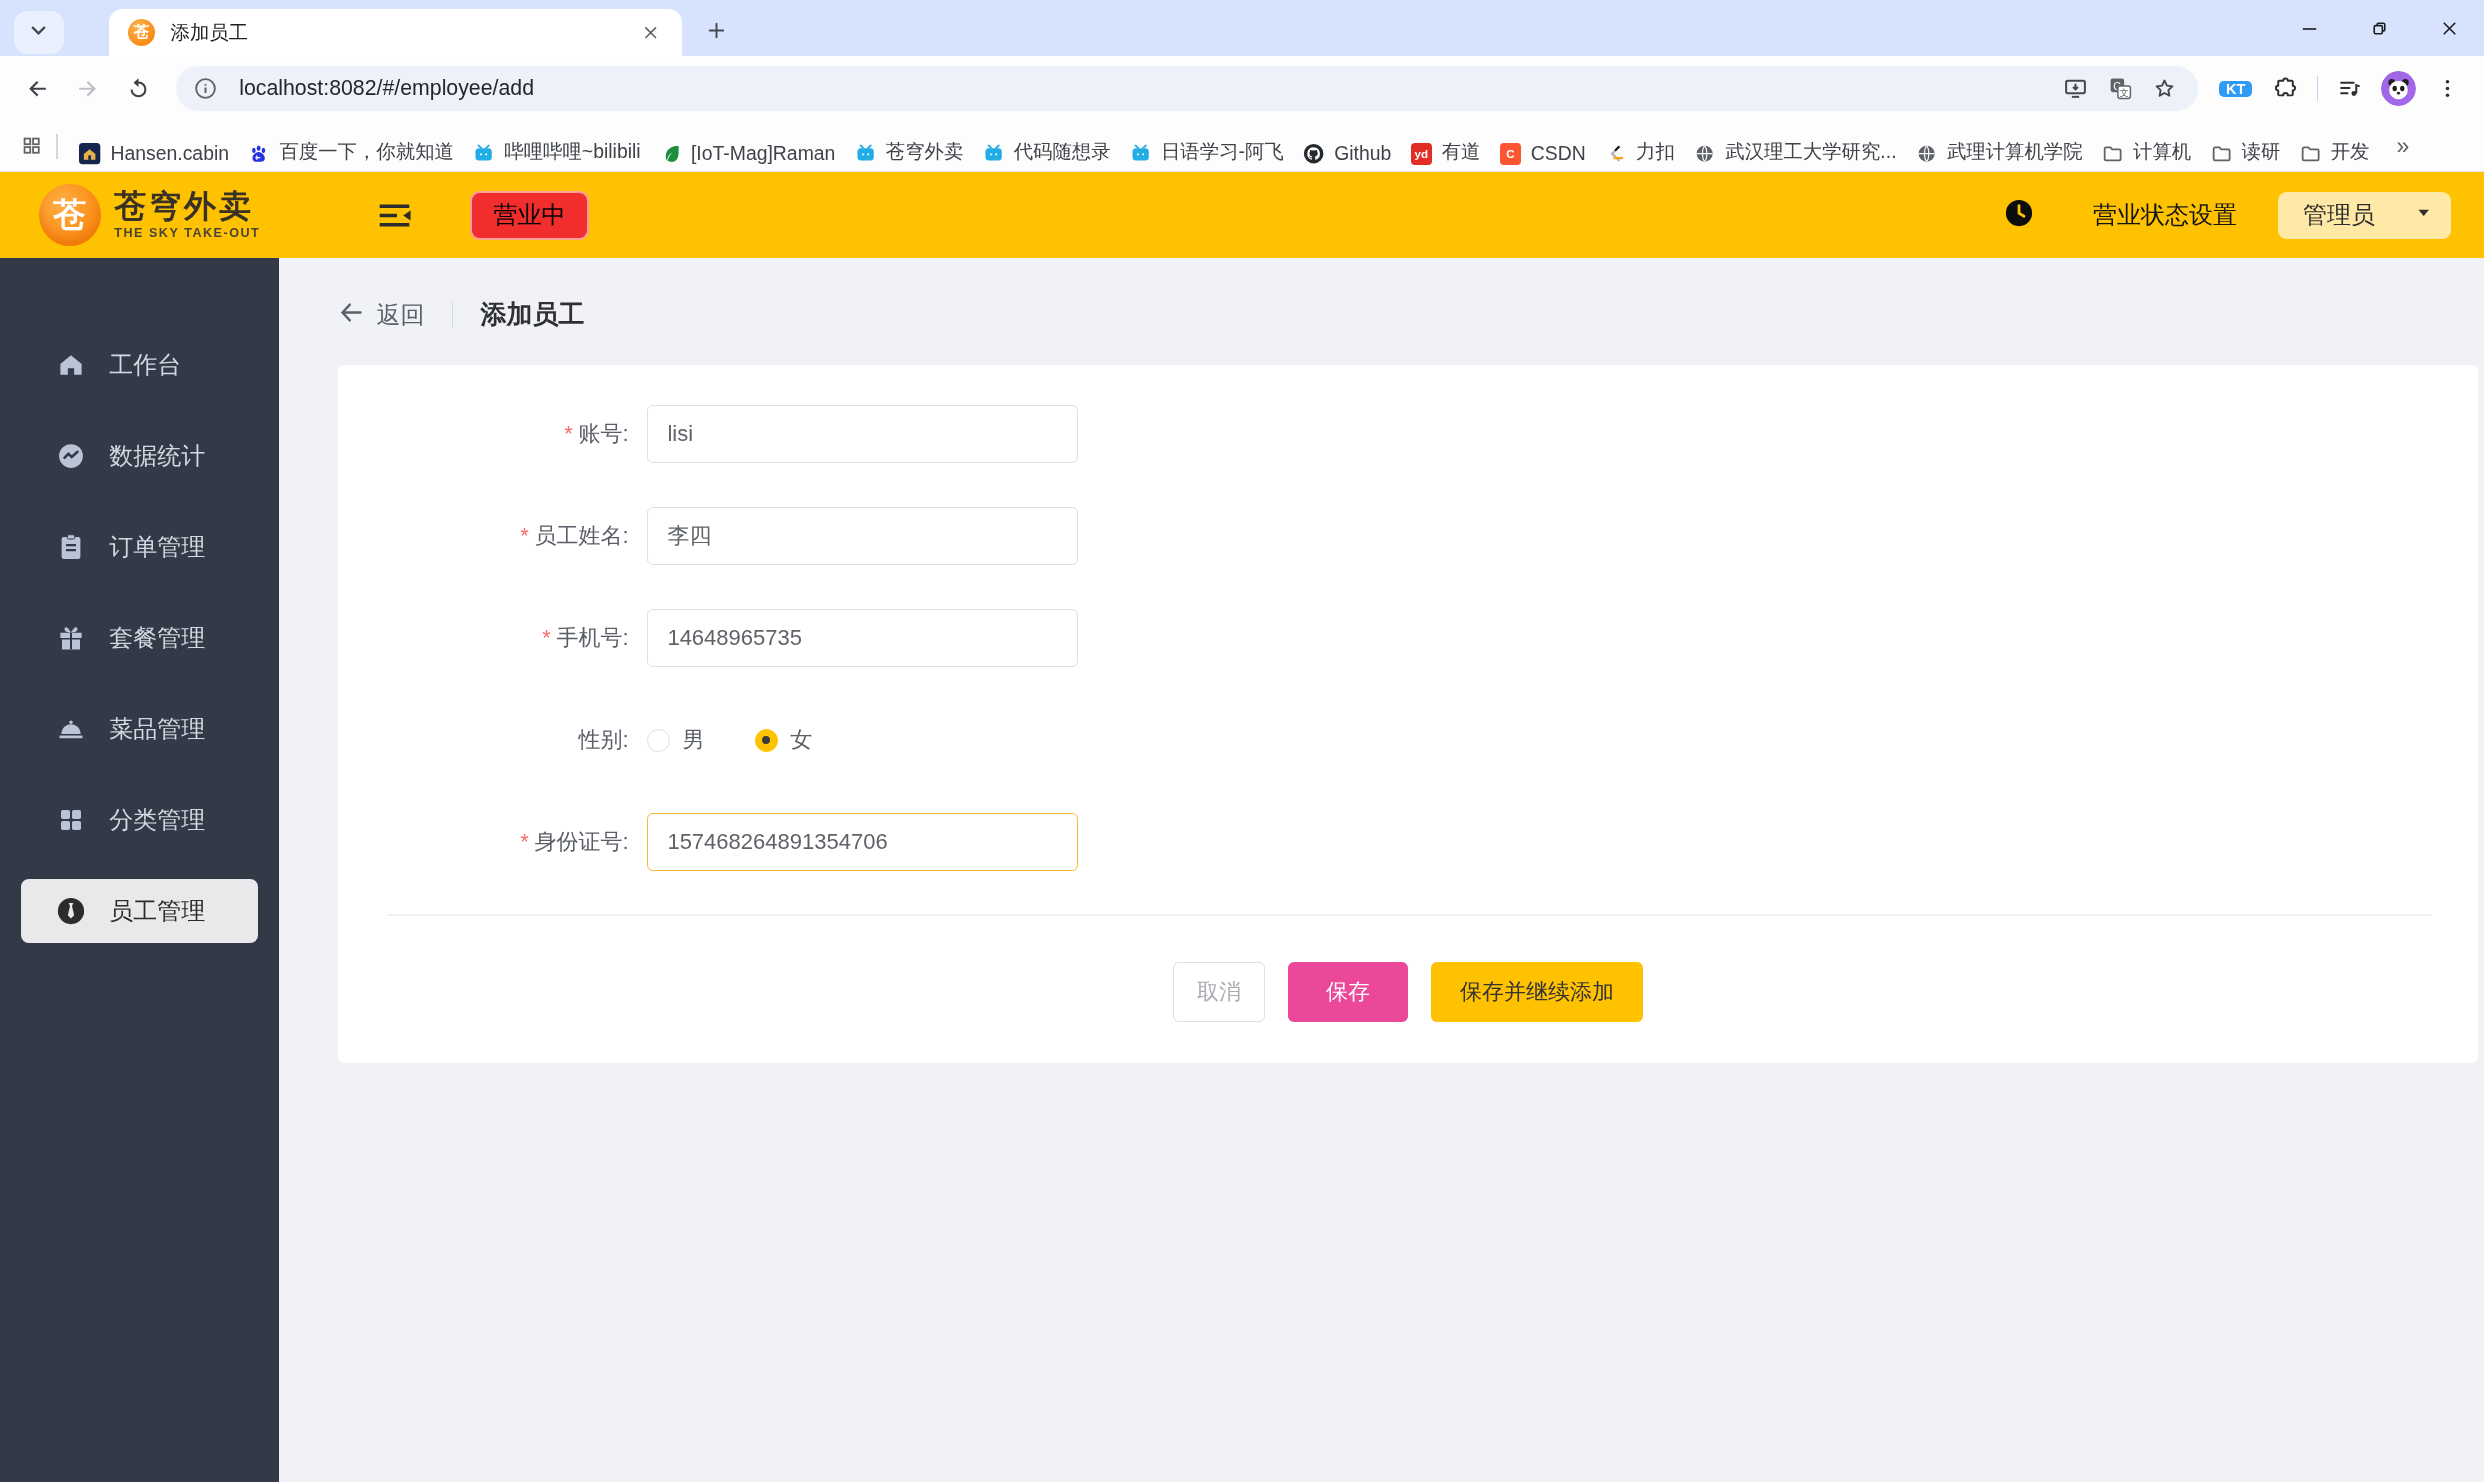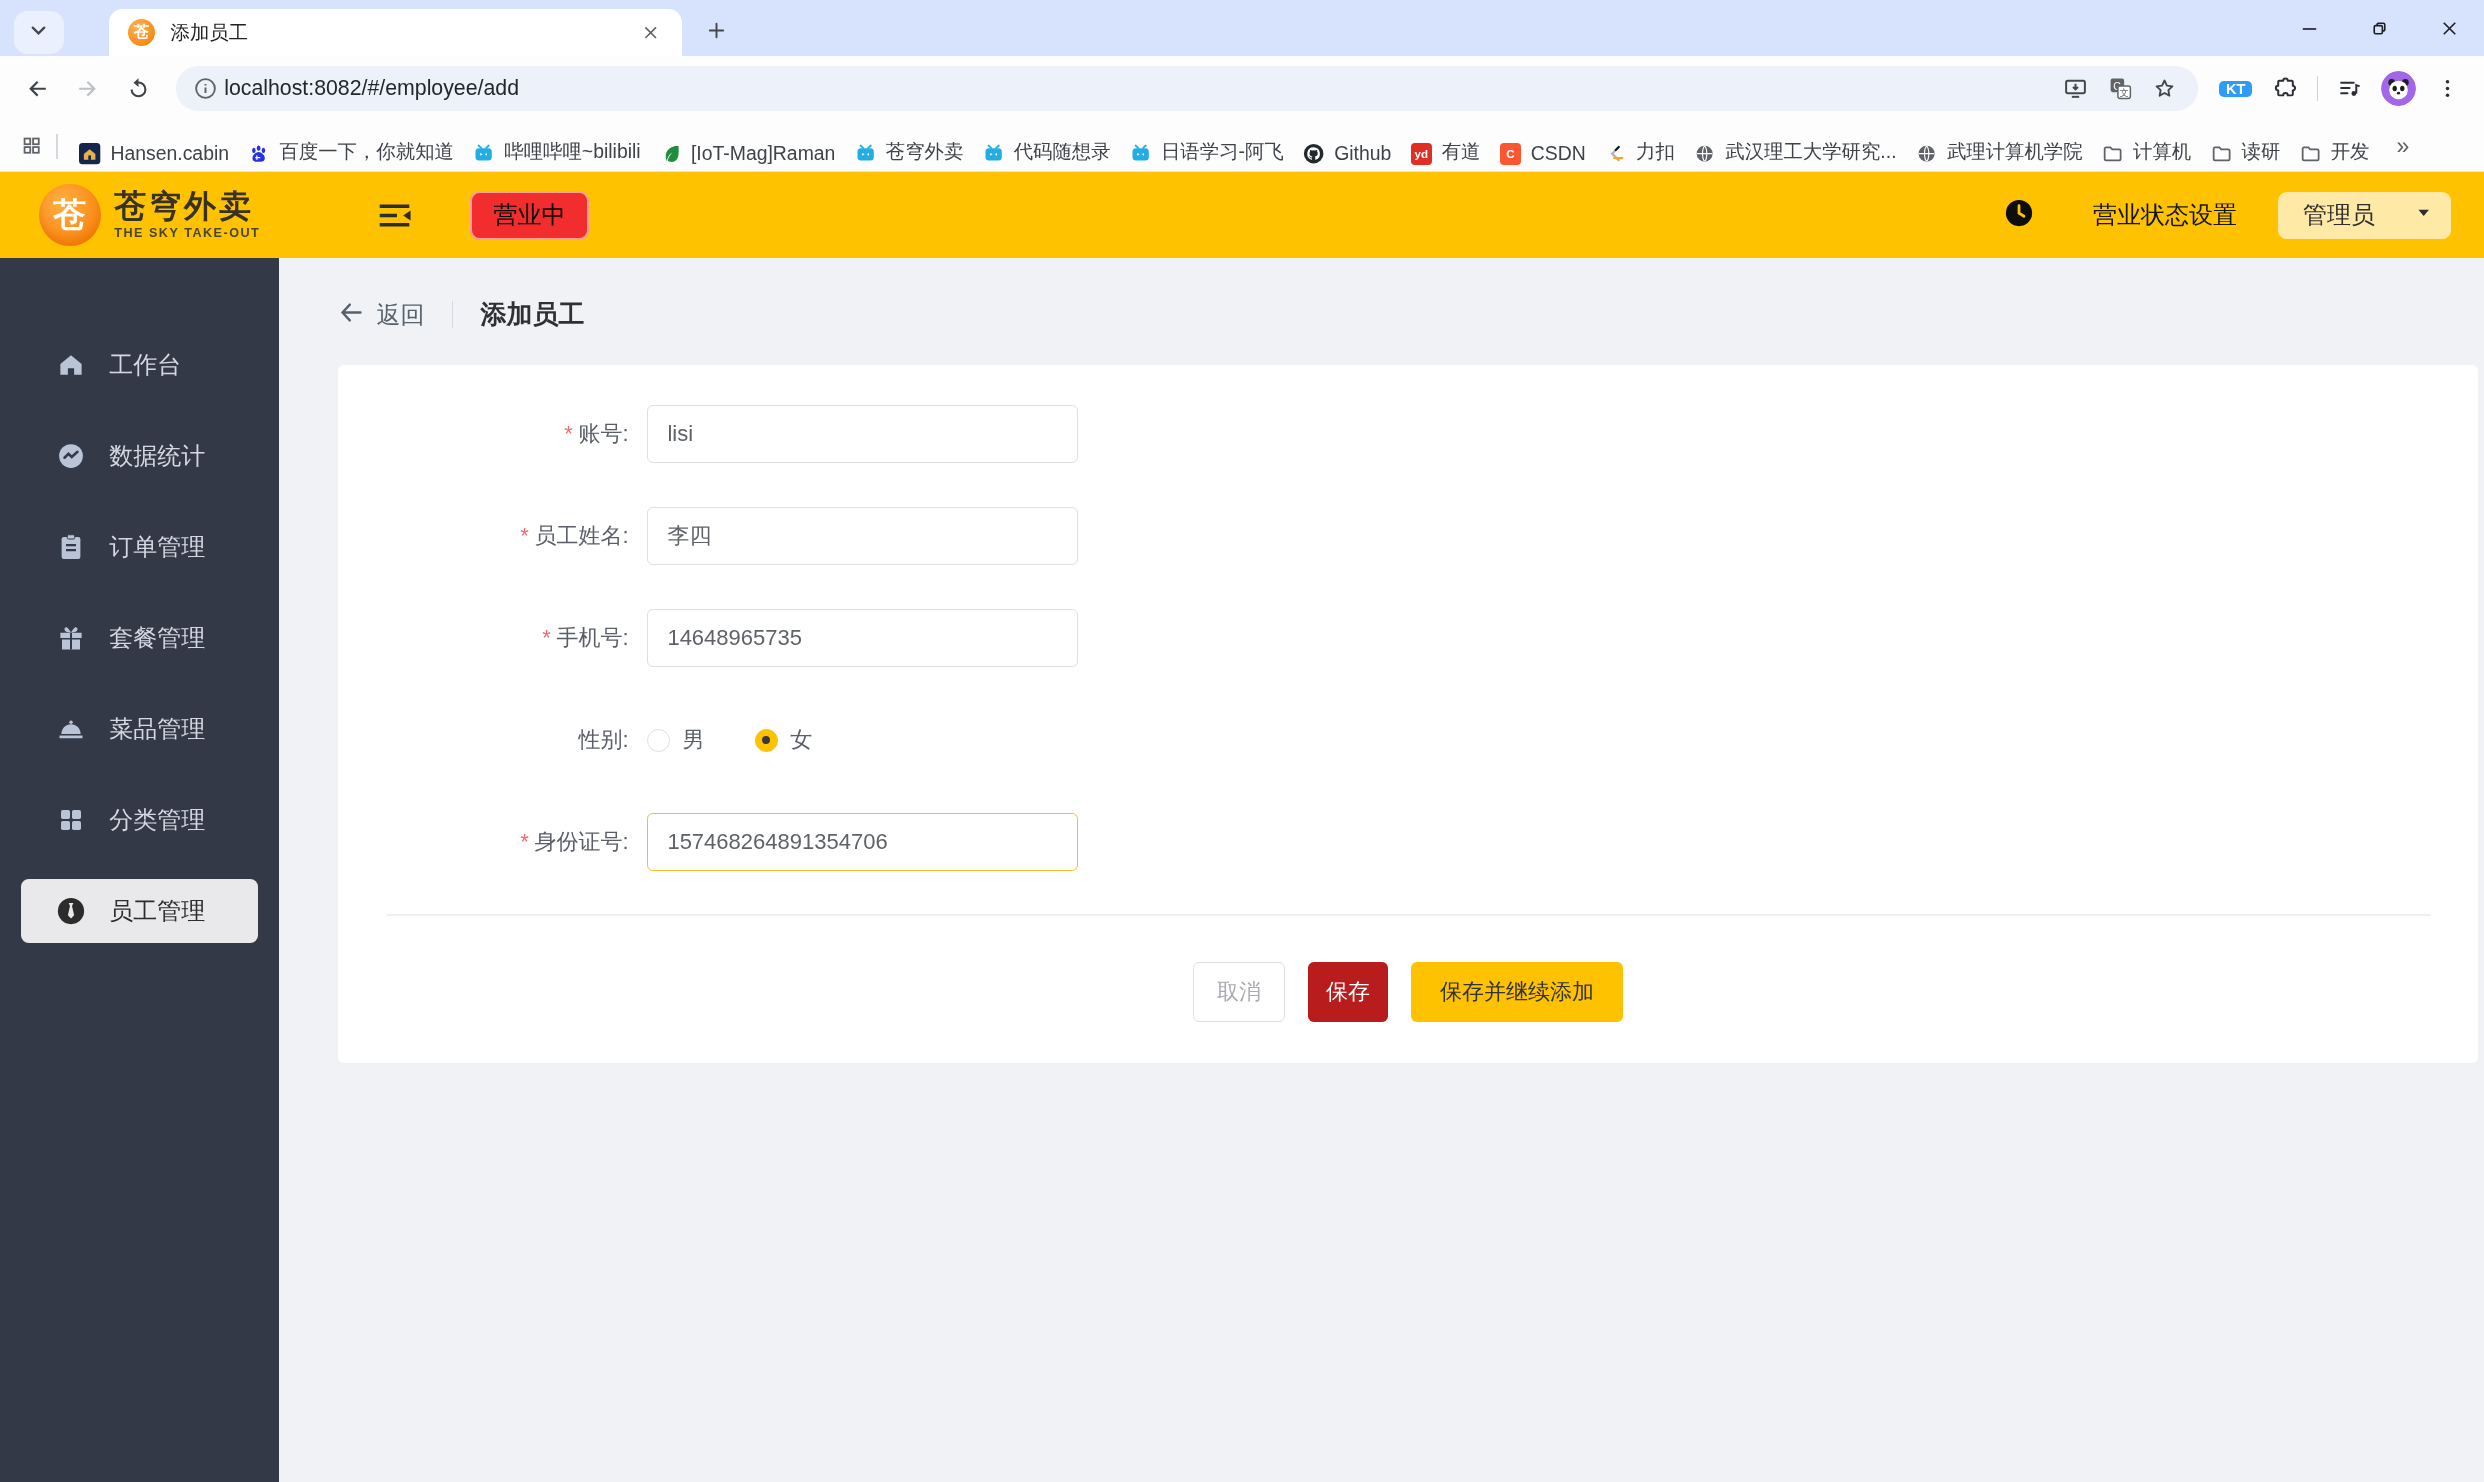--- a/index.html
+++ b/index.html
@@ -26,21 +26,21 @@
   .win-btn { width:70px; height:56px; display:flex; align-items:center; justify-content:center; }
   .win-btn svg { width:23px; height:23px; }
 
   
   .toolbar { height:65px; background:#fdfdfe; display:flex; align-items:center; padding:0 15.5px; }
   .nav-btn { width:43px; height:43px; display:flex; align-items:center; justify-content:center; flex:none; margin-right:7.8px; }
   .nav-btn svg { width:25px; height:25px; }
   .omnibox { flex:1; height:45px; background:#edf1fa; border-radius:22px; display:flex; align-items:center;
     padding:0 13.6px 0 17.5px; margin:0 9.7px 0 7.8px; }
   .omnibox .site-info { width:25px; height:25px; flex:none; }
-  .url-text { margin-left:6px; font-size:21.3px; color:#23262b; flex:1; white-space:nowrap; }
+  .url-text { margin-left:21px; font-size:21.3px; color:#23262b; flex:1; white-space:nowrap; }
   .omni-icon { width:39px; height:39px; display:flex; align-items:center; justify-content:center; flex:none; margin-left:5.8px; }
   .omni-icon svg { width:25px; height:25px; }
   .ext-kt { width:33px; height:16px; background:#2f9bf4; border-radius:4.9px; color:#fff; font-size:14.6px; font-weight:bold;
     display:flex; align-items:center; justify-content:center; margin:0 11.6px; flex:none; }
   .toolbar-right { display:flex; align-items:center; flex:none; }
   .tb-icon { width:43px; height:43px; display:flex; align-items:center; justify-content:center; }
   .tb-icon svg { width:25px; height:25px; }
   .tb-divider { width:1.9px; height:25px; background:#c4d2ee; margin:0 9.7px; }
   .avatar { width:35px; height:35px; border-radius:50%; overflow:hidden; margin:0 9.7px; }
   .avatar svg { width:35px; height:35px; }
@@ -112,21 +112,21 @@
   .radio-dot { width:23px; height:23px; border-radius:50%; border:1.9px solid #dcdfe6; background:#fff; position:relative; }
   .radio.checked .radio-dot { background:#ffc200; border-color:#ffc200; }
   .radio.checked .radio-dot::after { content:""; position:absolute; left:50%; top:50%; width:7.8px; height:7.8px;
     margin:-3.9px 0 0 -3.9px; border-radius:50%; background:#38383c; }
   .radio-label { margin-left:12.6px; font-size:22px; color:#5a5e66; }
   .form-divider { height:1.9px; background:#eef0f4; margin:43px 47px 0 49px; }
   .btn-row { display:flex; justify-content:center; margin-top:46px; gap:23px; }
   .btn { height:60px; padding:0 23px; border-radius:5.8px; font-size:22px; display:flex; align-items:center;
     border:none; font-family:inherit; }
   .btn.plain { background:#fff; border:1.9px solid #dcdfe6; color:#a8abb2; }
-  .btn.dark { background:#b91c1c; color:#ffffff; padding:0 18px; }
+  .btn.dark { background:#ec4899; color:#ffffff; padding:0 38px; }
   .btn.primary { background:#ffc200; color:#333333; padding:0 29px; }
 </style>
 </head>
 <body>
 
 <div class="screen">
 
   <div class="titlebar">
     <div class="tab-chevron-btn">
       <span><svg viewBox="0 0 24 24">

